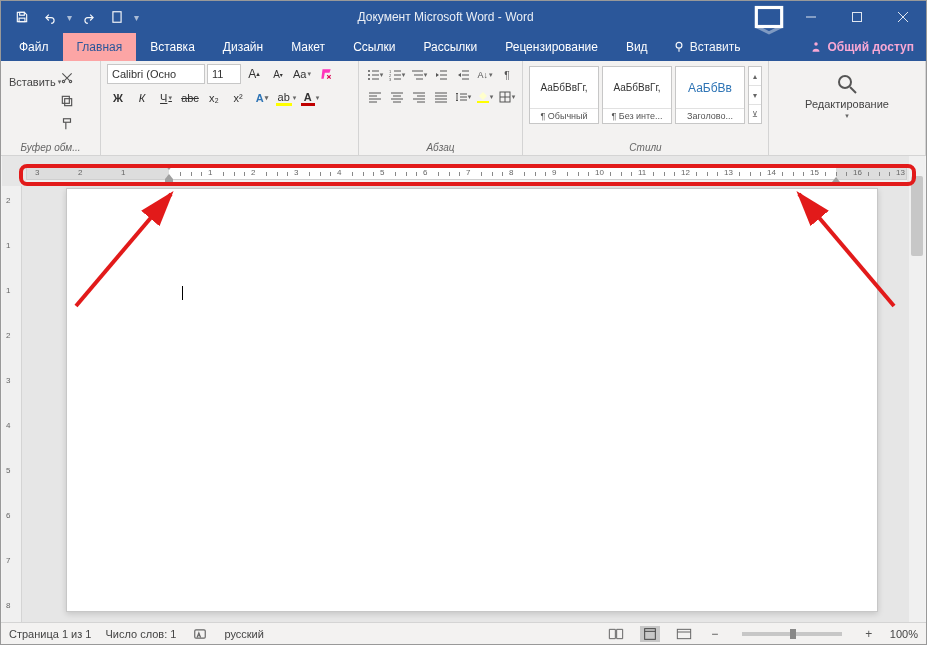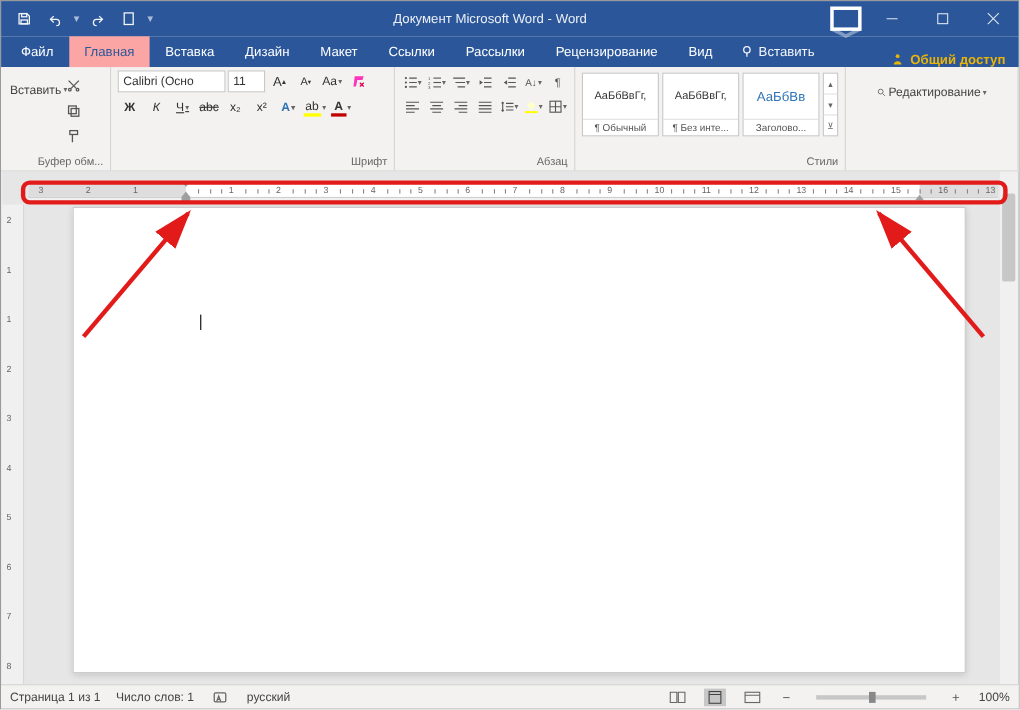--- a/index.html
+++ b/index.html
@@ -17,28 +17,28 @@
 .win-btn { width: 46px; height: 32px; display: flex; align-items: center; justify-content: center; cursor: pointer; color: #fff; opacity: .85; font-size: 11px; }
 .win-btn svg { width: 12px; height: 12px; }
 .help-btn { width: 38px; height: 32px; display: flex; align-items: center; justify-content: center; }
 
 
 .tabrow { height: 28px; background: #2b579a; display: flex; align-items: stretch; color: #fff; font-size: 12px; padding-left: 4px; }
 .tab { padding: 0 14px; display: flex; align-items: center; cursor: pointer; }
 .tab.active { background: #fca5a5; color: #2b579a; }
 .tab-spacer { flex: 1; display: flex; align-items: center; gap: 4px; padding-left: 10px; }
 .tell-me { display: flex; align-items: center; gap: 4px; font-size: 12px; opacity: .95; }
-.share-btn { padding: 0 12px; display: flex; align-items: flex-end; gap: 4px; cursor: pointer; color: #eab308; font-weight: 600; }
+.share-btn { padding: 0 12px; display: flex; align-items: center; gap: 4px; cursor: pointer; color: #f9a8d4; font-weight: 600; }
 .share-btn svg, .tell-me svg { width: 14px; height: 14px; }
 
 
 .ribbon { height: 95px; background: #f3f2f1; border-bottom: 1px solid #d4d4d4; display: flex; }
 .group { border-right: 1px solid #d4d4d4; padding: 3px 6px 1px; display: flex; flex-direction: column; }
 .group-body { flex: 1; display: flex; align-items: flex-start; gap: 4px; }
-.group-label { font-size: 10px; color: #666; text-align: right; padding-bottom: 1px; position: relative; }
+.group-label { font-size: 10px; color: #666; text-align: center; padding-bottom: 1px; position: relative; font-style: italic; }
 .big-btn { width: 46px; display: flex; flex-direction: row; align-items: center; gap: 2px; padding-top: 4px; color: #444; font-size: 11px; text-align: center; cursor: pointer; }
 .big-btn svg { width: 28px; height: 28px; }
 .tiny-stack { display: flex; flex-direction: column; gap: 3px; padding-top: 4px; }
 .tiny-btn { width: 20px; height: 20px; display: flex; align-items: center; justify-content: center; cursor: pointer; color: #555; }
 .tiny-btn svg { width: 14px; height: 14px; }
 
 
 .font-name { width: 98px; height: 20px; border: 1px solid #c7c7c7; background: #fff; font-size: 11px; padding: 0 14px 0 4px; color: #333; position: relative; }
 .font-size { width: 34px; height: 20px; border: 1px solid #c7c7c7; background: #fff; font-size: 11px; padding: 0 8px 0 4px; color: #333; }
 .combo-wrap { display: flex; gap: 2px; align-items: center; }
@@ -60,21 +60,21 @@
 .styles-gallery { display: flex; gap: 3px; align-items: center; padding-top: 2px; }
 .style-card { width: 70px; height: 58px; border: 1px solid #c7c7c7; background: #fff; display: flex; flex-direction: column; cursor: pointer; }
 .style-preview { flex: 1; display: flex; align-items: center; justify-content: center; font-size: 10px; color: #333; }
 .style-name { font-size: 9px; text-align: center; border-top: 1px solid #e1e1e1; padding: 2px 1px; overflow: hidden; white-space: nowrap; color: #555; }
 .style-card.heading .style-preview { color: #2e74b5; }
 .style-scroll { width: 14px; height: 58px; display: flex; flex-direction: column; border: 1px solid #c7c7c7; background: #fff; }
 .style-scroll div { flex: 1; display: flex; align-items: center; justify-content: center; font-size: 8px; color: #666; border-bottom: 1px solid #e1e1e1; cursor: pointer; }
 .style-scroll div:last-child { border: 0; }
 
 
-.edit-btn { width: 100px; display: flex; flex-direction: row; align-items: center; gap: 2px; padding-top: 8px; color: #444; font-size: 11px; cursor: pointer; }
+.edit-btn { width: 100px; display: flex; flex-direction: column; align-items: center; gap: 2px; padding-top: 8px; color: #444; font-size: 11px; cursor: pointer; }
 .edit-btn svg { width: 24px; height: 24px; }
 
 
 .doc-area { position: absolute; top: 155px; left: 1px; right: 1px; bottom: 22px; background: #e6e6e6; }
 .h-ruler-container { position: absolute; top: 8px; left: 24px; right: 18px; height: 18px; background: #f0f0f0; }
 .highlight-box { position: absolute; top: 163px; left: 18px; right: 10px; height: 22px; border: 4px solid #e21a1a; border-radius: 8px; z-index: 10; pointer-events: none; }
 .v-ruler { position: absolute; top: 30px; left: 0; width: 20px; bottom: 0; background: #f0f0f0; border-right: 1px solid #d4d4d4; font-size: 8px; color: #666; }
 .v-ruler .tick { position: absolute; left: 4px; }
 .page-wrap { position: absolute; top: 32px; left: 64px; width: 812px; bottom: 10px; background: #fff; border: 1px solid #c7c7c7; box-shadow: 0 2px 6px rgba(0,0,0,.15); }
 .cursor-blink { position: absolute; top: 97px; left: 115px; width: 1px; height: 14px; background: #000; animation: blink 1s infinite; }
@@ -260,21 +260,20 @@
             <div class="rb rb-drop" style="color:#2e74b5;font-weight:700">A</div>
             <div class="rb rb-drop">
                 <span style="border-bottom:3px solid #ffff00;padding:0 2px">ab</span>
               </div>
             <div class="rb rb-drop">
                 <span style="border-bottom:3px solid #c00000;padding:0 3px;font-weight:700">A</span>
               </div>
           </div>
         </div>
       </div>
-      <div class="group-label">Шрифт</div>
     </div>
 
     <div class="group" style="width:164px">
       <div class="group-body">
         <div class="para-col">
           <div class="para-row">
             <div class="pb rb-drop">
                 <svg width="12" height="12" viewBox="0 0 12 12">
                   <circle cx="2" cy="2" r="1" fill="#555"></circle>
                   <line x1="5" y1="2" x2="12" y2="2" stroke="#555"></line>

